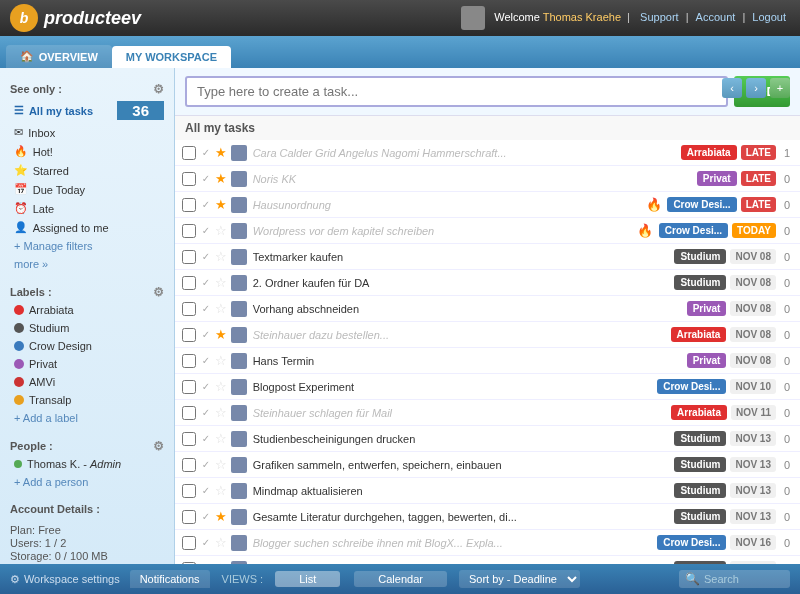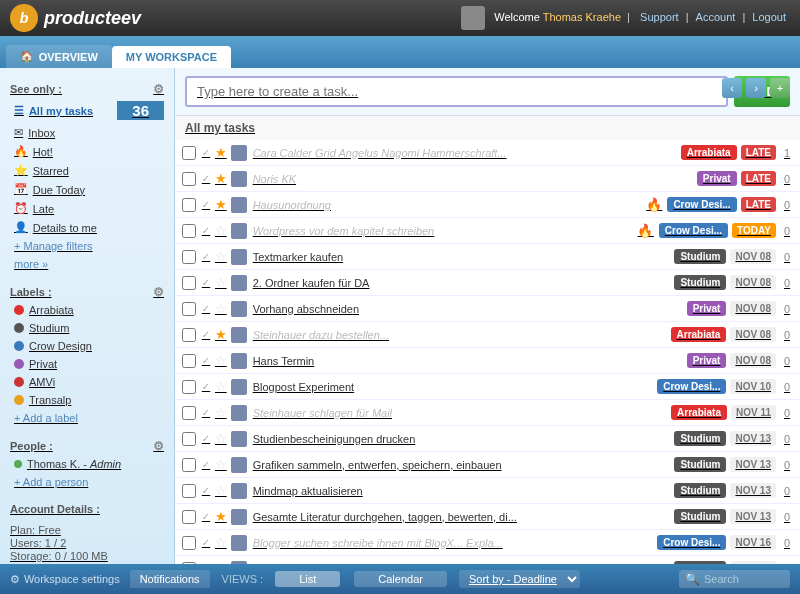--- a/index.html
+++ b/index.html
@@ -19,21 +19,21 @@
     .nav-tab { padding: 5px 14px; font-size: 11px; font-weight: bold; color: white; cursor: pointer; border-radius: 4px 4px 0 0; display: flex; align-items: center; gap: 5px; }
     .nav-tab.overview { background: rgba(255,255,255,0.15); }
     .nav-tab.active { background: white; color: #3a82b5; }
 
     
     #tab-controls { position: absolute; right: 10px; top: 42px; display: flex; gap: 4px; }
     .tab-btn { width: 20px; height: 20px; background: linear-gradient(to bottom, #7ab8dc, #5a98bc); border: none; border-radius: 3px; color: white; font-size: 11px; cursor: pointer; display: flex; align-items: center; justify-content: center; }
     .tab-btn.add { background: linear-gradient(to bottom, #8aca8a, #5aaa5a); }
 
     
-    #main { display: flex; height: calc(594px - 36px - 32px - 30px); text-decoration: underline; }
+    #main { display: flex; height: calc(594px - 36px - 32px - 30px); }
 
     
     #sidebar { width: 175px; background: linear-gradient(to bottom, #e8f4fc, #d5eaf8); border-right: 1px solid #b0d0e8; padding: 8px 0; overflow-y: auto; flex-shrink: 0; }
     .sidebar-section-header { padding: 6px 10px 2px; font-size: 11px; font-weight: bold; color: #555; display: flex; align-items: center; justify-content: space-between; }
     .sidebar-section-header .gear-icon { color: #888; cursor: pointer; font-size: 12px; }
     .sidebar-item { padding: 3px 10px 3px 14px; cursor: pointer; display: flex; align-items: center; gap: 5px; color: #333; font-size: 11px; }
     .sidebar-item.active { color: #2266aa; font-weight: bold; }
     .sidebar-item .badge { background: #3a82b5; color: white; border-radius: 0; padding: 1px 15px; font-size: 15px; margin-left: auto; }
     .sidebar-item .dot { width: 8px; height: 8px; border-radius: 50%; background: #5a5; display: inline-block; flex-shrink: 0; }
     .add-link { padding: 3px 10px 3px 14px; color: #5588bb; font-size: 11px; cursor: pointer; }
@@ -67,21 +67,21 @@
     .date-normal { color: #777; background: #f0f0f0; }
     .task-row .count { width: 18px; text-align: center; color: #888; font-size: 11px; }
 
     
     #bottom-bar { height: 30px; background: linear-gradient(to bottom, #3a82b5, #2a6095); display: flex; align-items: center; padding: 0 10px; gap: 10px; }
     #bottom-bar .settings-btn { color: #cde; font-size: 11px; cursor: pointer; display: flex; align-items: center; gap: 4px; }
     #bottom-bar .notif-tab { background: rgba(255,255,255,0.15); color: white; padding: 3px 10px; font-size: 11px; border-radius: 3px 3px 0 0; cursor: pointer; }
     #bottom-bar .views-label { color: #acd; font-size: 11px; margin-left: 2px; }
     #bottom-bar .view-btn { color: white; background: rgba(255,255,255,0.2); padding: 2px 24px; font-size: 11px; border-radius: 3px; cursor: pointer; margin: 0 2px; }
     #bottom-bar .view-btn.active { background: rgba(255,255,255,0.4); }
-    #bottom-bar .sort-select { background: rgba(255,255,255,0.15); color: white; border: none; font-size: 11px; padding: 2px 6px; border-radius: 3px; cursor: pointer; text-decoration: underline; }
+    #bottom-bar .sort-select { background: rgba(255,255,255,0.15); color: white; border: none; font-size: 11px; padding: 2px 6px; border-radius: 3px; cursor: pointer; }
     #bottom-bar .search-box { margin-left: auto; display: flex; align-items: center; background: rgba(255,255,255,0.2); border-radius: 3px; padding: 2px 6px; gap: 4px; }
     #bottom-bar .search-box input { background: transparent; border: none; color: white; font-size: 11px; outline: none; width: 80px; }
     #bottom-bar .search-box input::placeholder { color: #acd; }
   </style>
 </head>
 <body>
 
 <div id="header">
   <div class="logo">
     <div class="logo-icon">b</div>
@@ -140,21 +140,21 @@
     <div class="sidebar-item">
       <span>📅</span>
       <span>Due Today</span>
     </div>
     <div class="sidebar-item">
       <span>⏰</span>
       <span>Late</span>
     </div>
     <div class="sidebar-item">
       <span>👤</span>
-      <span>Details to me</span>
+      <span>Assigned to me</span>
     </div>
     <div class="add-link">+ Manage filters</div>
     <div class="add-link">more »</div>
 
     <div class="sidebar-section-header" style="margin-top:6px;">
       <span>Labels :</span>
       <span class="gear-icon">⚙</span>
     </div>
     <div class="sidebar-item">
       <span class="label-dot" style="background:#e03030"></span>

